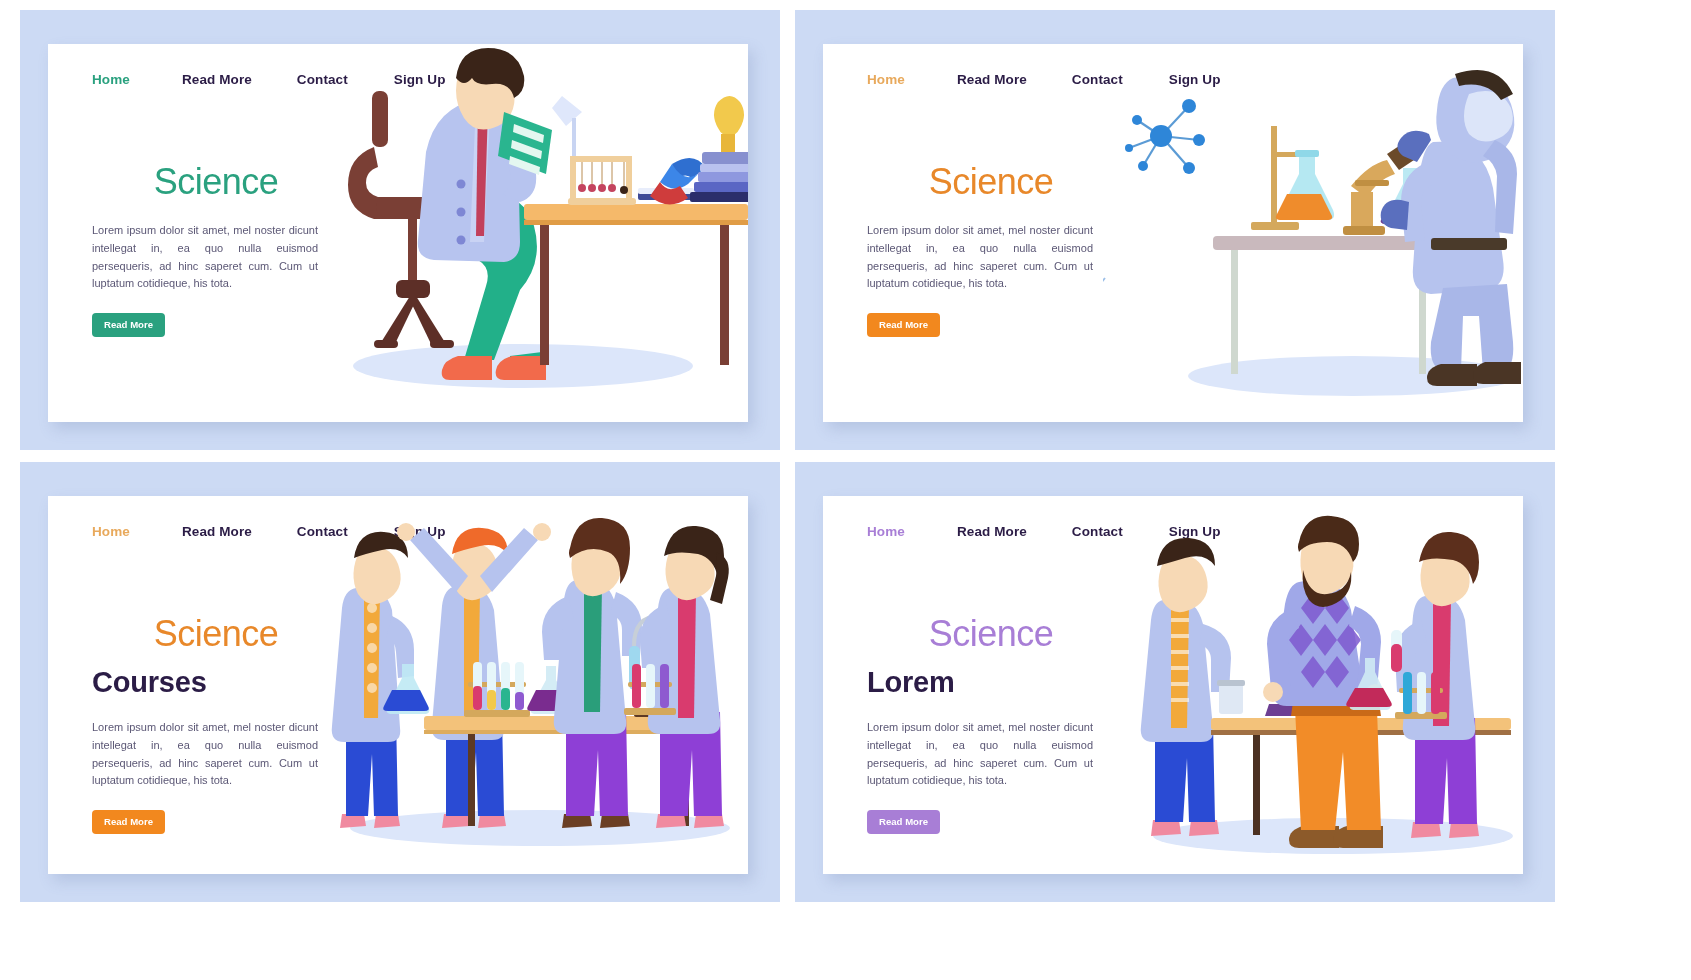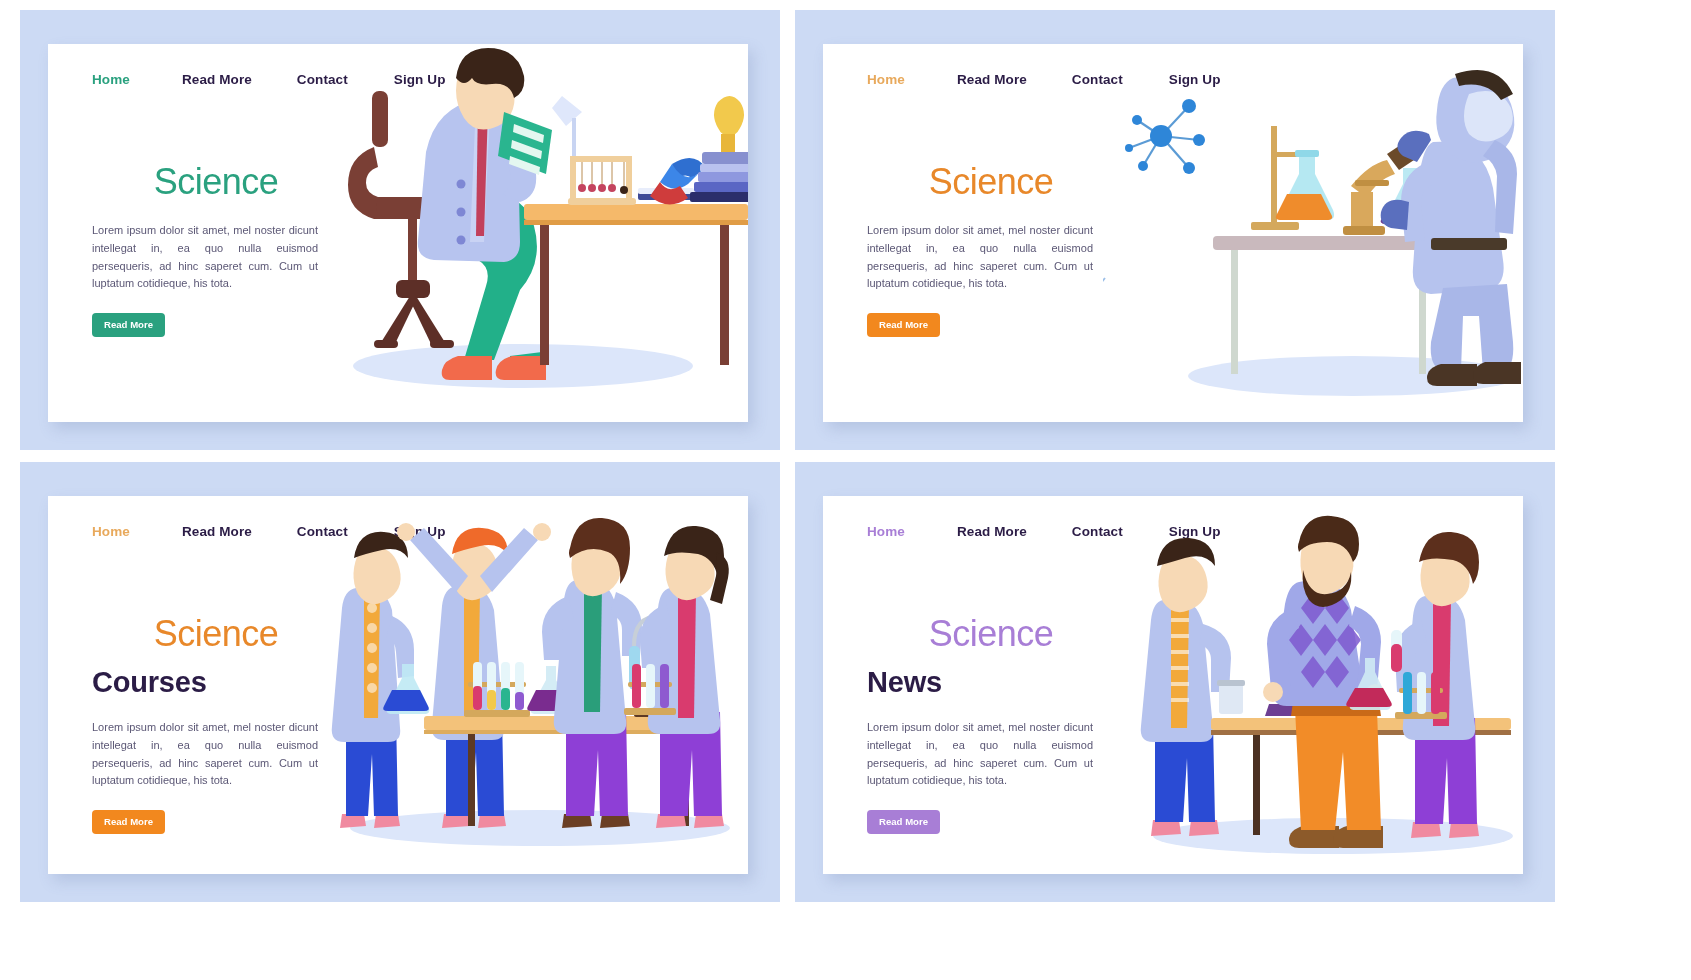--- a/index.html
+++ b/index.html
@@ -366,21 +366,21 @@
 
       <nav class="nav">
         <a class="n0" href="#" style="color:#a87ed6">Home</a>
         <a class="n1" href="#">Read More</a>
         <a class="n2" href="#">Contact</a>
         <a href="#">Sign Up</a>
       </nav>
 
       <div class="left">
         <h1 class="h1" style="color:#a87ed6">Science</h1>
-        <h2 class="h2">News</h2>
+        <h2 class="h2">Lorem</h2>
         <p class="body">Lorem ipsum dolor sit amet, mel noster dicunt intellegat in, ea quo nulla euismod persequeris, ad hinc saperet cum. Cum ut luptatum cotidieque, his tota.</p>
         <button class="btn" style="background:#a87ed6">Read More</button>
       </div>
 
       <div class="art">
         <svg width="420" height="378" viewBox="0 0 420 378" xmlns="http://www.w3.org/2000/svg">
           <ellipse cx="230" cy="340" rx="180" ry="18" fill="#dce6fa"></ellipse>
 
           <g>
             <path d="M50 324 l26 0 l2 14 l-30 2 z" fill="#f08aa0"></path>

